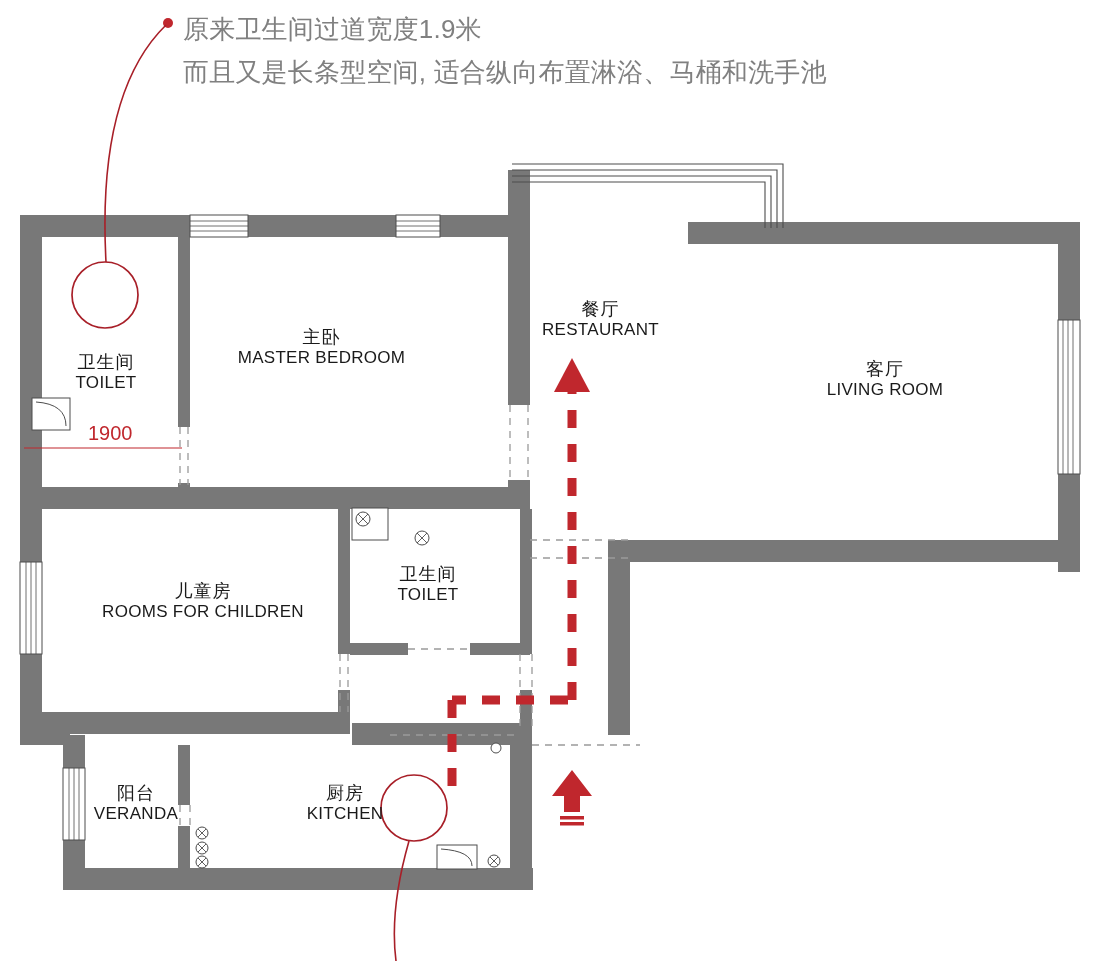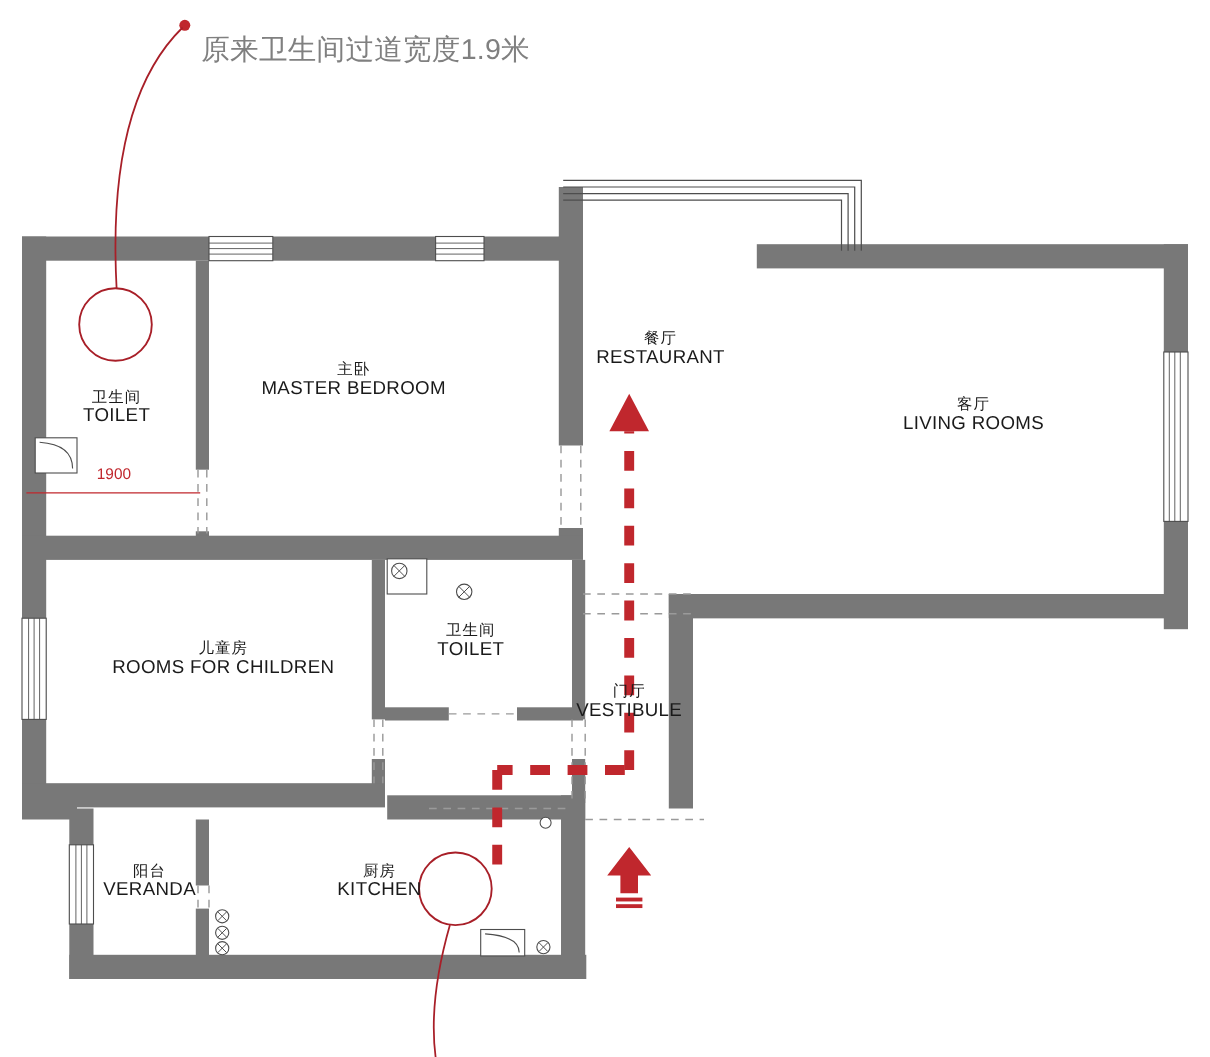--- a/index.html
+++ b/index.html
@@ -3,29 +3,29 @@
 <meta charset="utf-8">
 <style>
   html,body{margin:0;padding:0;background:#ffffff;}
   body{width:1100px;height:961px;position:relative;overflow:hidden;
        font-family:"Liberation Sans","DejaVu Sans",sans-serif;}
   #stage{position:absolute;left:0;top:0;width:1100px;height:961px;}
   #stage svg{position:absolute;left:0;top:0;}
 
   .note{position:absolute;left:183px;top:8px;width:900px;
         color:#808080;font-size:26px;line-height:43px;letter-spacing:0.2px;
-        white-space:nowrap;margin-top:16px;}
+        white-space:nowrap;}
   .note div{height:43px;}
 
   .rlabel{position:absolute;text-align:center;color:#1a1a1a;
           line-height:1.17;white-space:nowrap;}
-  .rlabel .cn{font-size:14px;display:block;letter-spacing:1px;}
+  .rlabel .cn{font-size:18px;display:block;letter-spacing:1px;}
   .rlabel .en{font-size:17px;display:block;letter-spacing:0.3px;}
 
-  .dim{position:absolute;color:#c0272d;font-size:14px;white-space:nowrap;}
+  .dim{position:absolute;color:#c0272d;font-size:20px;white-space:nowrap;}
 </style>
 </head>
 <body>
 
 <div id="stage">
 
   <svg width="1100" height="961" viewBox="0 0 1100 961">
 
     <g fill="#787878">
 
@@ -205,20 +205,21 @@
       <g>
         <polygon points="572,770 592,796 580,796 580,812 564,812 564,796 552,796" fill="#c0272d"></polygon>
         <rect x="560" y="816" width="24" height="3.5" fill="#c0272d"></rect>
         <rect x="560" y="822" width="24" height="3.5" fill="#c0272d"></rect>
       </g>
     </g>
   </svg>
 
   <div class="note">
     <div>原来卫生间过道宽度1.9米</div>
+    <div>而且又是长条型空间, 适合纵向布置淋浴、马桶和洗手池</div>
   </div>
 
   <div class="dim" style="left:88px;top:422px;">1900</div>
 
   <div class="rlabel" style="left:60px;top:352px;width:92px;">
     <span class="cn">卫生间</span>
     <span class="en">TOILET</span>
   </div>
 
   <div class="rlabel" style="left:214px;top:327px;width:215px;">
@@ -226,37 +227,33 @@
     <span class="en">MASTER BEDROOM</span>
   </div>
 
   <div class="rlabel" style="left:518px;top:299px;width:165px;">
     <span class="cn">餐厅</span>
     <span class="en">RESTAURANT</span>
   </div>
 
   <div class="rlabel" style="left:800px;top:359px;width:170px;">
     <span class="cn">客厅</span>
-    <span class="en">LIVING ROOMS</span>
+    <span class="en">LIVING ROOM</span>
   </div>
 
   <div class="rlabel" style="left:78px;top:581px;width:210px;margin-left:20px;">
     <span class="cn">儿童房</span>
     <span class="en">ROOMS FOR CHILDREN</span>
   </div>
 
   <div class="rlabel" style="left:382px;top:564px;width:92px;">
     <span class="cn">卫生间</span>
     <span class="en">TOILET</span>
   </div>
 
-  <div class="rlabel" style="left:508px;top:620px;width:128px;">
-    <span class="cn">门厅</span>
-    <span class="en">VESTIBULE</span>
-  </div>
 
   <div class="rlabel" style="left:84px;top:783px;width:104px;">
     <span class="cn">阳台</span>
     <span class="en">VERANDA</span>
   </div>
 
   <div class="rlabel" style="left:295px;top:783px;width:100px;">
     <span class="cn">厨房</span>
     <span class="en">KITCHEN</span>
   </div>

